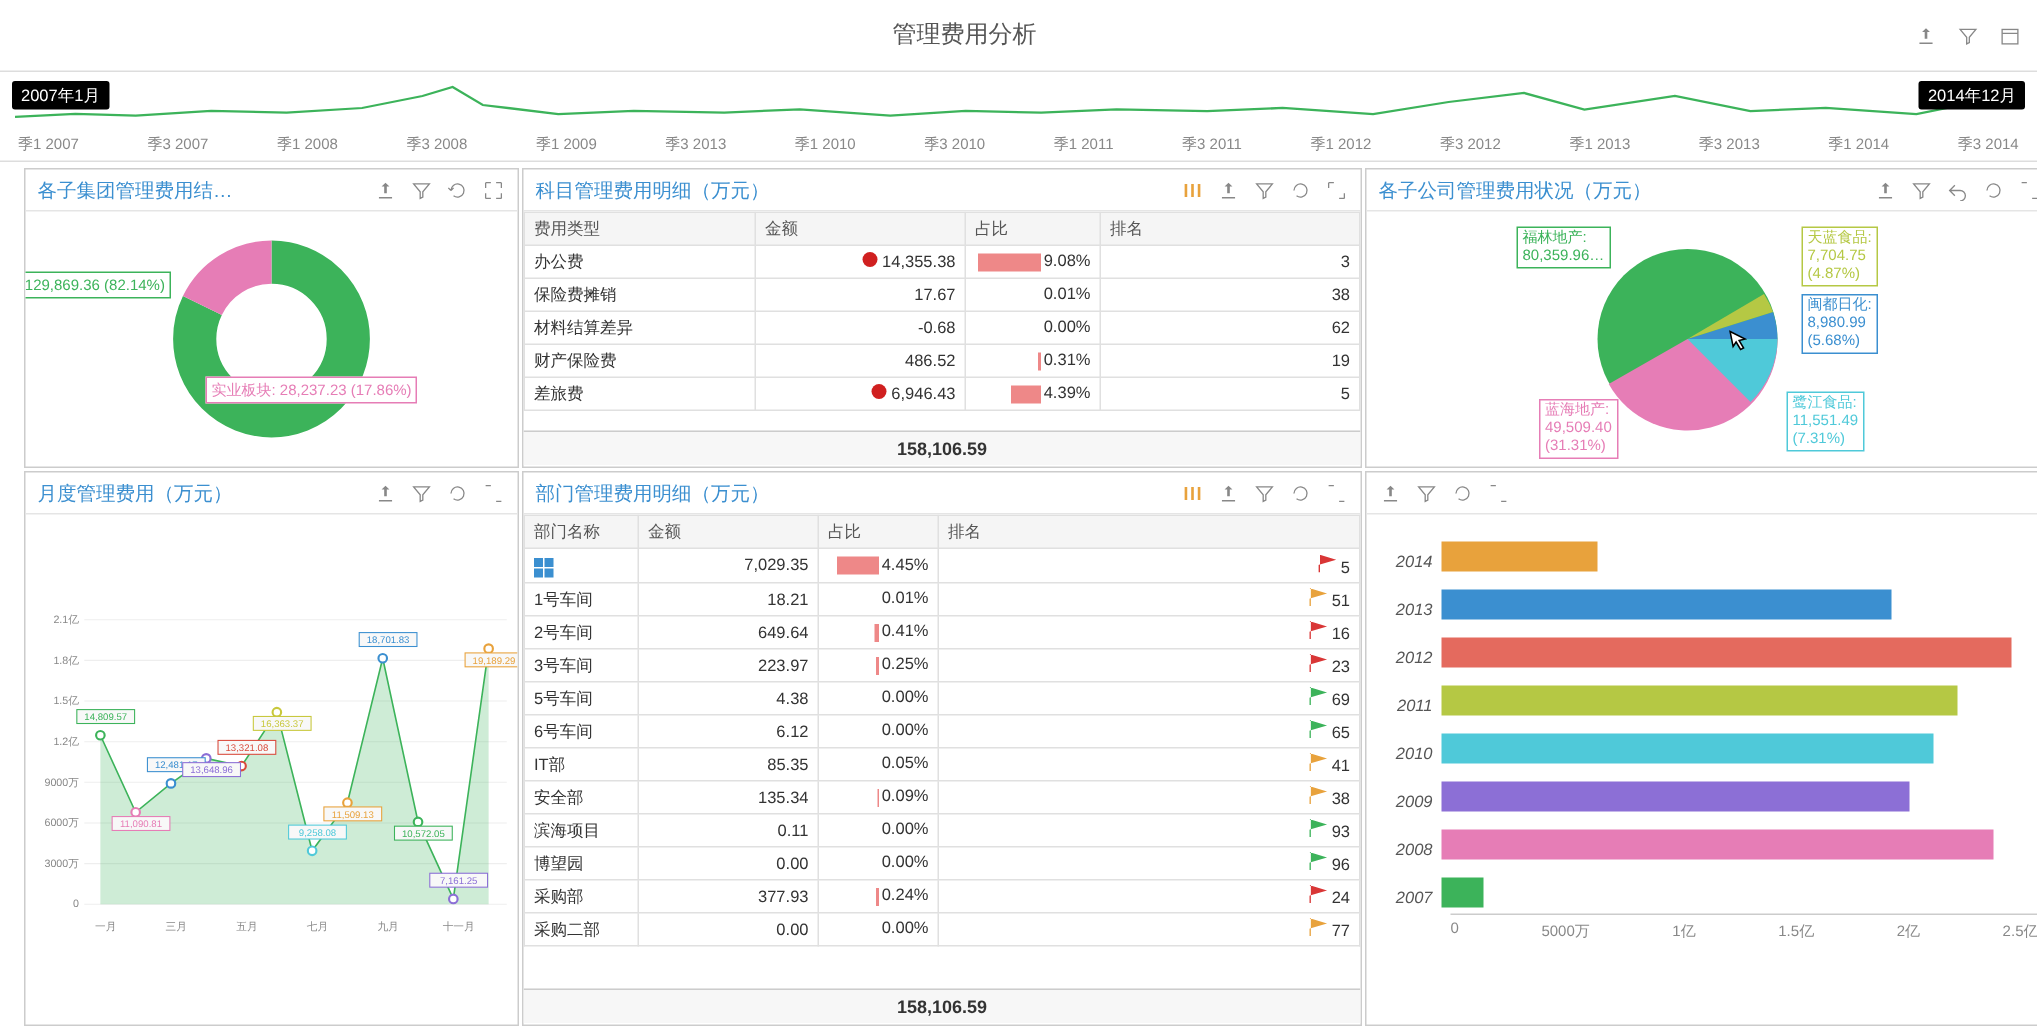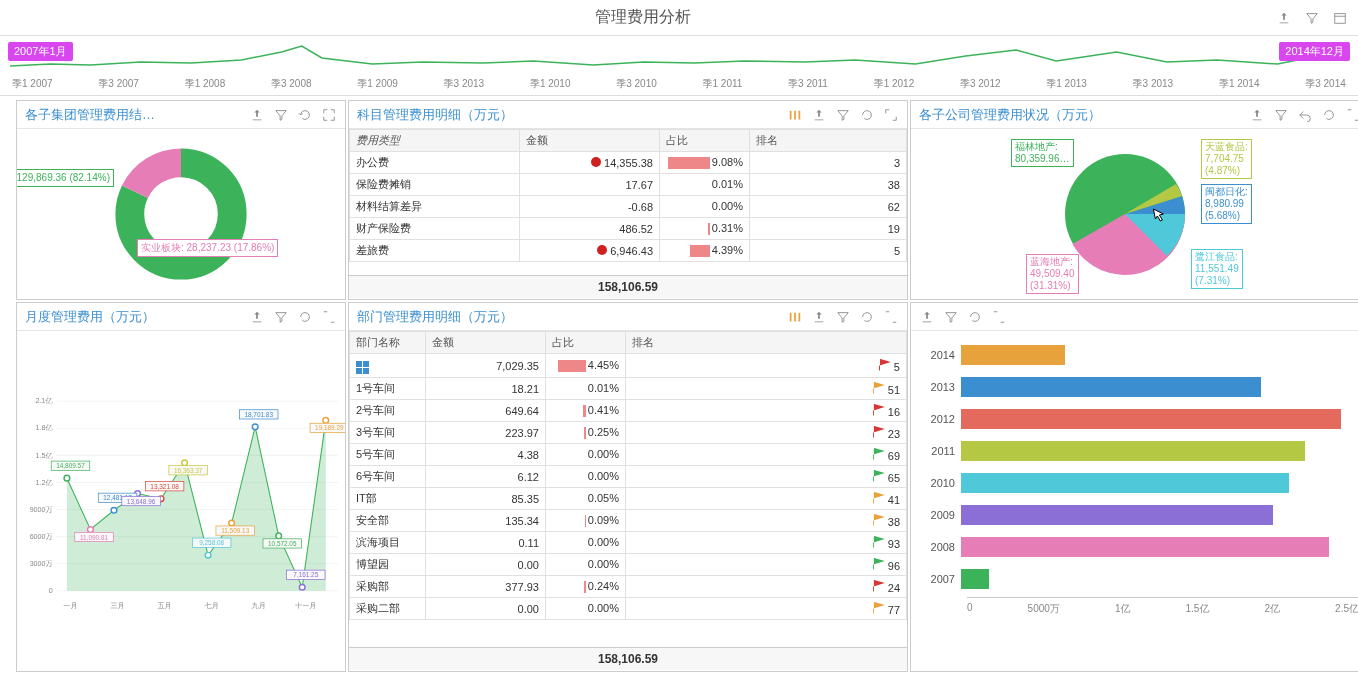--- a/index.html
+++ b/index.html
@@ -1,24 +1,24 @@
 <!DOCTYPE html>
 <html><head>
 <meta charset="utf-8">
 <style>
 * { box-sizing: border-box; margin: 0; padding: 0; }
 body { font-family: "Microsoft YaHei", Arial, sans-serif; font-size: 12px; background: #fff; color: #333; }
 .dashboard { width: 1358px; margin: 0 auto; }
-.header { display: flex; align-items: center; height: 36px; border-bottom: 1px solid #ddd; padding: 0 10px; }
+.header { display: flex; align-items: center; height: 48px; border-bottom: 1px solid #ddd; padding: 0 10px; }
 .header .title { flex: 1; text-align: center; font-size: 16px; color: #555; }
 .header .toolbar { display: flex; gap: 12px; }
 .icon-btn { width: 16px; height: 16px; cursor: pointer; display: inline-flex; align-items: center; justify-content: center; color: #888; }
 .icon-btn svg { width: 14px; height: 14px; }
 .timeline { position: relative; height: 60px; border-bottom: 1px solid #ddd; padding: 4px 10px 0; }
-.timeline-handle { position: absolute; top: 6px; background: #d946ef; color: #fff; font-size: 11px; padding: 2px 6px; border-radius: 2px; z-index: 2; }
+.timeline-handle { position: absolute; top: 6px; background: #000000; color: #fff; font-size: 11px; padding: 2px 6px; border-radius: 2px; z-index: 2; }
 .timeline-handle.left { left: 8px; }
 .timeline-handle.right { right: 8px; }
 .timeline-area { position: relative; height: 40px; margin-top: 4px; }
 .timeline-area svg { width: 100%; height: 30px; }
 .timeline-ticks { display: flex; justify-content: space-between; font-size: 10px; color: #888; padding: 0 2px; }
 .panels { display: grid; grid-template-columns: 330px 560px 460px; grid-template-rows: 200px 370px; gap: 2px; padding: 4px 16px; }
 .panel { border: 1px solid #ccc; display: flex; flex-direction: column; overflow: hidden; }
 .panel-header { display: flex; align-items: center; height: 28px; padding: 0 8px; border-bottom: 1px solid #e5e5e5; }
 .panel-title { flex: 1; color: #3b8fd0; font-size: 13px; white-space: nowrap; overflow: hidden; text-overflow: ellipsis; }
 .panel-tools { display: flex; gap: 8px; }
@@ -39,21 +39,21 @@
 .flag.orange { background: #e8a23c; clip-path: polygon(0 0, 100% 30%, 0 60%, 0 100%, 10% 100%, 10% 0); }
 .sum-row { text-align: center; font-weight: bold; padding: 4px; border-top: 1px solid #ccc; background: #f7f7f7; }
 .scroll-body { height: calc(100% - 24px); overflow-y: auto; position: relative; }
 .pie-wrap { position: relative; height: 100%; }
 .pie-wrap svg { position: absolute; left: 50%; top: 50%; transform: translate(-60%, -50%); }
 .pie-label { position: absolute; font-size: 10px; border: 1px solid; padding: 1px 3px; background: #fff; line-height: 1.2; }
 .line-chart { position: relative; width: 100%; height: 100%; }
 .line-chart svg { width: 100%; height: 100%; }
 .axis-text { font-size: 10px; fill: #888; }
 .bar-chart { position: relative; width: 100%; height: 100%; padding: 10px; }
-.bar-row { display: flex; align-items: center; height: 28px; margin-bottom: 4px; }
+.bar-row { display: flex; align-items: flex-end; height: 28px; margin-bottom: 4px; font-style: italic; }
 .bar-row .yl { width: 40px; text-align: right; font-size: 11px; color: #555; padding-right: 6px; }
 .bar-row .bar { height: 20px; }
 .x-axis { display: flex; margin-left: 46px; justify-content: space-between; font-size: 10px; color: #888; border-top: 1px solid #ccc; padding-top: 4px; }
 .cursor-pointer { position: absolute; width: 16px; height: 16px; pointer-events: none; z-index: 10; }
 .grid-icon { display: inline-grid; grid-template-columns: 6px 6px; grid-template-rows: 6px 6px; gap: 1px; }
 .grid-icon span { background: #3b8fd0; }
 </style>
 </head>
 <body>
 
@@ -177,21 +177,21 @@
                 <path d="M2 2h4M2 2v4M14 14h-4M14 14v-4" stroke="currentColor" fill="none"></path>
               </svg>
             </span>
         </div>
       </div>
       <div class="panel-body">
         <div class="scroll-body">
           <table class="tbl">
             <thead>
                 <tr id="subj-head">
-                  <th style="width: 170px; font-style: italic;">费用类型</th>
+                  <th style="width: 154px;">费用类型</th>
                   <th style="width: 140px;">金额</th>
                   <th style="width: 90px;">占比</th>
                   <th>排名</th>
                 </tr>
               </thead>
             <tbody id="subj-body">
                 <tr>
                   <td>办公费</td>
                   <td class="num"><span class="red-dot"></span> 14,355.38</td>
                   <td class="num"><span class="pct-bar" style="width:42px"></span>9.08%</td>

